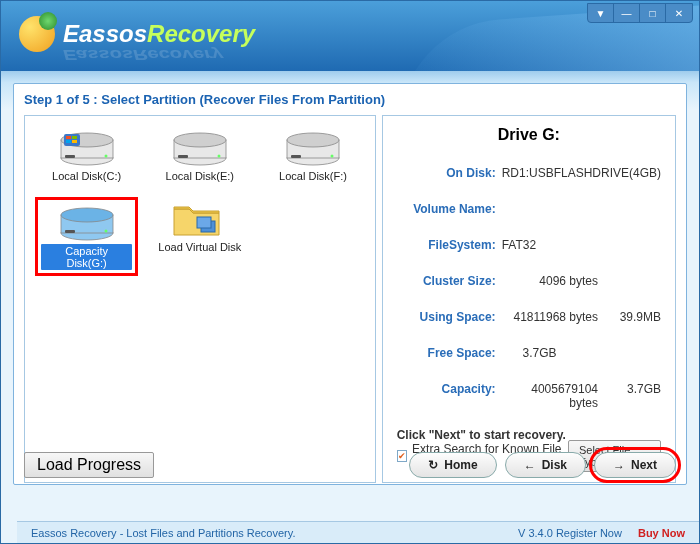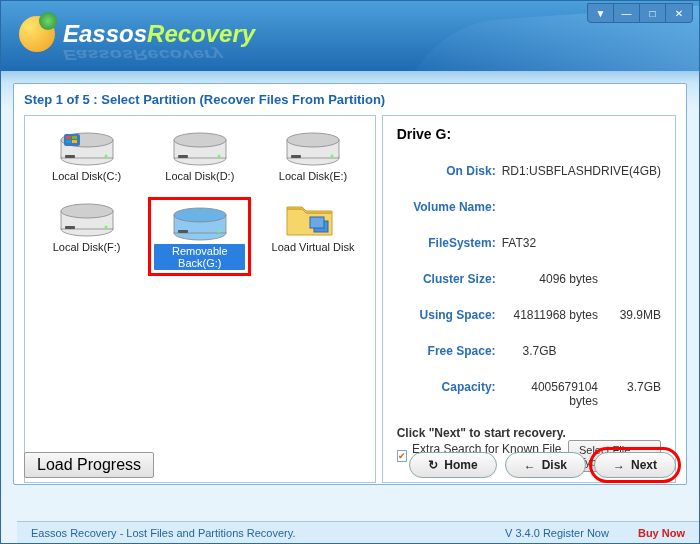--- a/index.html
+++ b/index.html
@@ -23,38 +23,38 @@
   .left-panel { flex: 1.28; border: 1px solid #a6c8e3; background: #fff; padding: 10px; overflow: auto; }
   .right-panel { flex: 1; border: 1px solid #a6c8e3; background: #fff; padding: 10px 14px; font-size: 12px; color: #333; position: relative; }
   .disk-grid { display: grid; grid-template-columns: repeat(3, 1fr); gap: 12px 10px; }
   .disk-item { display: flex; flex-direction: column; align-items: center; font-size: 11px; color: #222; cursor: pointer; padding: 2px; position: relative; }
   .disk-icon { width: 58px; height: 38px; position: relative; margin-bottom: 3px; }
   .drive-svg { width: 58px; height: 38px; }
   .folder-svg { width: 54px; height: 40px; }
   .disk-label { padding: 1px 3px; text-align: center; }
   .disk-item.selected .disk-label { background: #2a7fe0; color: #fff; border-radius: 1px; }
   .highlight-box { border: 3px solid #f00; padding: 3px; }
-  .right-title { font-size: 14px; font-weight: bold; color: #000; margin-bottom: 10px; }
+  .right-title { font-size: 16px; font-weight: bold; color: #000; margin-bottom: 10px; text-align: center; }
   .info-row { display: flex; margin-bottom: 6px; font-size: 12px; margin-top: 22px; }
   .info-label { width: 105px; text-align: right; color: #2a6db8; font-weight: bold; padding-right: 6px; }
   .info-val1 { flex: 1; color: #333; text-align: right; padding-right: 8px; }
   .info-val2 { width: 55px; color: #333; text-align: right; }
   .info-single { color: #333; }
   .hint { margin-top: 18px; font-size: 12px; color: #333; font-weight: bold; }
   .right-bottom { position: absolute; bottom: 10px; left: 14px; right: 14px; display: flex; align-items: center; justify-content: space-between; font-size: 12px; }
   .checkbox-row { display: flex; align-items: center; gap: 5px; color: #333; }
   .cb { width: 12px; height: 12px; border: 1px solid #7fa8c7; background: #fff; display: inline-flex; align-items: center; justify-content: center; font-size: 9px; color: #e06020; }
   .small-btn { font-size: 11px; padding: 3px 10px; background: linear-gradient(#f7f7f7, #e0e0e0); border: 1px solid #999; border-radius: 2px; cursor: pointer; }
   .load-progress { position: absolute; left: 10px; bottom: 6px; font-size: 16px; padding: 3px 12px; background: linear-gradient(#f7f7f7, #e0e0e0); border: 1px solid #999; border-radius: 2px; cursor: pointer; }
   .nav-buttons { position: absolute; bottom: 6px; right: 10px; display: flex; gap: 8px; }
   .nav-btn { display: flex; align-items: center; gap: 6px; padding: 5px 18px; background: linear-gradient(#fdfdfd, #e4e4e4); border: 1px solid #8aa; border-radius: 14px; font-size: 12px; font-weight: bold; cursor: pointer; color: #222; }
   .nav-btn.highlight-red { outline: 3px solid #f00; outline-offset: 2px; }
   .footer { position: absolute; left: 16px; right: 0; bottom: 0; height: 22px; background: #d9ecf9; border-top: 1px solid #a6c8e3; display: flex; align-items: center; justify-content: space-between; padding: 0 14px; font-size: 11px; }
   .footer-left { color: #2365a6; }
-  .footer-right { display: flex; gap: 29px; justify-content: space-between; }
+  .footer-right { display: flex; gap: 16px; justify-content: space-between; }
   .footer-ver { color: #2365a6; }
   .footer-buy { color: #d02020; font-weight: bold; }
 </style>
 </head>
 <body>
 
 <div class="window">
   <div class="titlebar">
     <div class="titlebar-curve"></div>
     <div class="window-controls">
@@ -96,54 +96,43 @@
             </div>
             <div class="disk-item">
               <div class="disk-icon"><svg class="drive-svg" viewBox="0 0 58 38">
     <ellipse cx="29" cy="30" rx="26" ry="7" fill="#e8e8e8" stroke="#888" stroke-width="0.8"></ellipse>
     <rect x="3" y="12" width="52" height="18" fill="#e8e8e8" stroke="#888" stroke-width="0.8"></rect>
     <ellipse cx="29" cy="12" rx="26" ry="7" fill="#cfcfcf" stroke="#888" stroke-width="0.8"></ellipse>
     <rect x="7" y="27" width="10" height="3" rx="1" fill="#555"></rect>
     <circle cx="48" cy="28" r="1.5" fill="#6f6"></circle>
 
   </svg></div>
-              <div class="disk-label">Local Disk(D:)</div>
+              <div class="disk-label">Local Disk(E:)</div>
             </div>
             <div class="disk-item">
               <div class="disk-icon"><svg class="drive-svg" viewBox="0 0 58 38">
     <ellipse cx="29" cy="30" rx="26" ry="7" fill="#e8e8e8" stroke="#888" stroke-width="0.8"></ellipse>
     <rect x="3" y="12" width="52" height="18" fill="#e8e8e8" stroke="#888" stroke-width="0.8"></rect>
     <ellipse cx="29" cy="12" rx="26" ry="7" fill="#cfcfcf" stroke="#888" stroke-width="0.8"></ellipse>
     <rect x="7" y="27" width="10" height="3" rx="1" fill="#555"></rect>
     <circle cx="48" cy="28" r="1.5" fill="#6f6"></circle>
 
   </svg></div>
-              <div class="disk-label">Local Disk(E:)</div>
-            </div>
-            <div class="disk-item">
-              <div class="disk-icon"><svg class="drive-svg" viewBox="0 0 58 38">
-    <ellipse cx="29" cy="30" rx="26" ry="7" fill="#e8e8e8" stroke="#888" stroke-width="0.8"></ellipse>
-    <rect x="3" y="12" width="52" height="18" fill="#e8e8e8" stroke="#888" stroke-width="0.8"></rect>
-    <ellipse cx="29" cy="12" rx="26" ry="7" fill="#cfcfcf" stroke="#888" stroke-width="0.8"></ellipse>
-    <rect x="7" y="27" width="10" height="3" rx="1" fill="#555"></rect>
-    <circle cx="48" cy="28" r="1.5" fill="#6f6"></circle>
-
-  </svg></div>
               <div class="disk-label">Local Disk(F:)</div>
             </div>
             <div class="disk-item selected highlight-box">
               <div class="disk-icon"><svg class="drive-svg" viewBox="0 0 58 38">
     <ellipse cx="29" cy="30" rx="26" ry="7" fill="#8fc8f0" stroke="#888" stroke-width="0.8"></ellipse>
     <rect x="3" y="12" width="52" height="18" fill="#8fc8f0" stroke="#888" stroke-width="0.8"></rect>
     <ellipse cx="29" cy="12" rx="26" ry="7" fill="#6bb3e6" stroke="#888" stroke-width="0.8"></ellipse>
     <rect x="7" y="27" width="10" height="3" rx="1" fill="#555"></rect>
     <circle cx="48" cy="28" r="1.5" fill="#6f6"></circle>
 
   </svg></div>
-              <div class="disk-label">Removable Back(G:)</div>
+              <div class="disk-label">Capacity Disk(G:)</div>
             </div>
             <div class="disk-item">
               <div class="disk-icon"><svg class="folder-svg" viewBox="0 0 54 40">
     <path d="M3 10 L3 36 L48 36 L48 14 L22 14 L18 10 Z" fill="#f6d56a" stroke="#c8a030"></path>
     <path d="M3 10 L18 10 L22 14 L48 14 L48 12 L22 12 L18 8 L3 8 Z" fill="#f0c84a" stroke="#c8a030"></path>
     <rect x="30" y="22" width="14" height="11" fill="#4d90d8" stroke="#2a68a8"></rect>
     <rect x="26" y="18" width="14" height="11" fill="#6ba8e8" stroke="#2a68a8"></rect>
   </svg></div>
               <div class="disk-label">Load Virtual Disk</div>
             </div>

